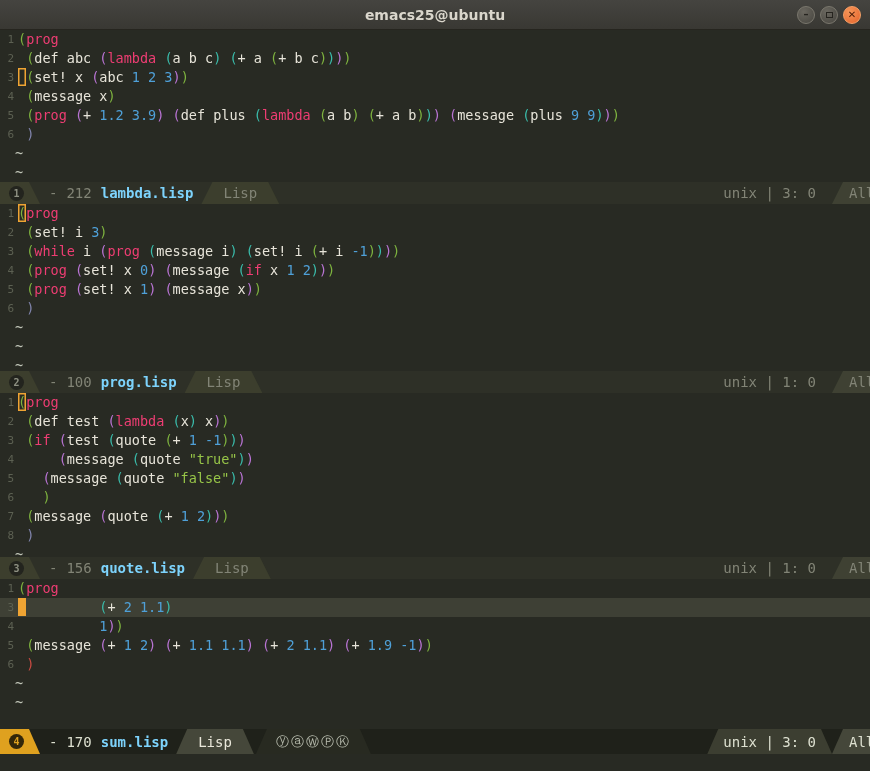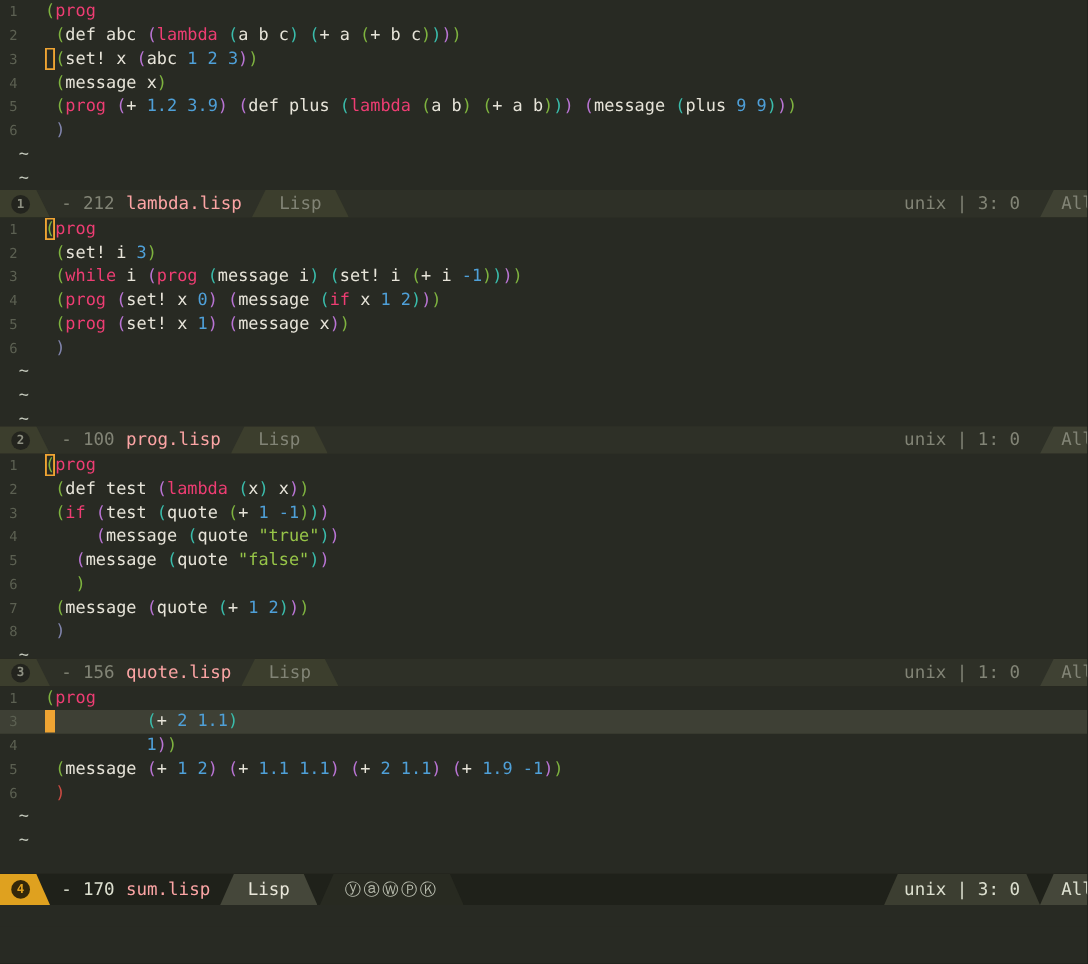--- a/index.html
+++ b/index.html
@@ -35,42 +35,42 @@
   .pane-body.p0 { height:152px; }
   .pane-body.p1 { height:167px; }
   .pane-body.p2 { height:164px; }
   .pane-body.p3 { height:150px; }
   .row { height:19px; line-height:19px; font-size:13.5px; white-space:pre; color:#e7e4d9; }
   .row.hl { background:#3e4035; }
   .ln {
     display:inline-block; width:14px; text-align:right; font-size:11px; color:#5c6052;
     vertical-align:top; line-height:19px;
   }
-  .code { white-space:pre; margin-left:22px; }
+  .code { white-space:pre; margin-left:4px; }
   .code span { white-space:pre; }
   .tilde { margin-left:15px; color:#c0c5b8; }
   .cur-hollow { box-shadow:inset 0 0 0 1.5px #efa433; display:inline-block; height:18px; vertical-align:top; }
   .cur-block  { background:#efa433; color:#282a23; display:inline-block; height:18px; vertical-align:top; }
 
   
   .modeline {
     height:22px; background:#2e3027; color:#828476;
     display:flex; align-items:stretch; font-size:14px; overflow:hidden; position:relative;
   }
   .ml-first {
     background:#3c3e2d; display:flex; align-items:center; padding:0 16px 0 9px;
     clip-path:polygon(0 0, calc(100% - 11px) 0, 100% 100%, 0 100%);
   }
   .ml-circle {
     width:15px; height:15px; border-radius:50%; background:#23241e; color:#8e9082;
     font-size:10px; display:flex; align-items:center; justify-content:center; font-weight:bold;
   }
   .ml-dash { align-self:center; margin-left:9px; }
   .ml-size { align-self:center; margin-left:9px; }
-  .ml-file { align-self:center; margin-left:9px; color:#fca5a5; font-weight:normal; }
+  .ml-file { align-self:center; margin-left:9px; color:#7dd3fc; font-weight:bold; }
   .ml-tab {
     background:#3c3e2d; margin-left:8px; padding:0 22px; display:flex; align-items:center;
     clip-path:polygon(11px 0, calc(100% - 11px) 0, 100% 100%, 0 100%);
   }
   .ml-badges {
     background:#282a21; margin-left:2px; padding:0 20px; display:flex; align-items:center;
     clip-path:polygon(11px 0, calc(100% - 11px) 0, 100% 100%, 0 100%);
     color:#b6baac; font-size:13px; letter-spacing:2px;
   }
   .ml-right { margin-left:auto; display:flex; align-items:stretch; }
@@ -87,20 +87,34 @@
   .modeline.active .ml-status { background:#3c3e31; clip-path:polygon(11px 0, calc(100% - 11px) 0, 100% 100%, 0 100%); }
   .modeline.active .ml-all { background:#45473a; }
 
   .echo-area { height:17px; background:#282a23; }
 </style>
 </head>
 <body>
 
 <div class="app">
 
+  <div class="titlebar">
+    <span class="title">emacs25@ubuntu</span>
+    <div class="winbtns">
+      <div class="wbtn">
+          <span>–</span>
+        </div>
+      <div class="wbtn">
+          <span class="sq"></span>
+        </div>
+      <div class="wbtn close">
+          <span>✕</span>
+        </div>
+    </div>
+  </div>
 
   <div class="pane-body p0">
       <div class="row"><span class="ln">1</span><span class="code"><span style="color: rgb(126, 179, 63);">(</span><span style="color: rgb(238, 61, 115);">prog</span></span></div>
       <div class="row"><span class="ln">2</span><span class="code"><span style="color: rgb(231, 228, 217);"> </span><span style="color: rgb(126, 179, 63);">(</span><span style="color: rgb(231, 228, 217);">def abc </span><span style="color: rgb(185, 116, 212);">(</span><span style="color: rgb(238, 61, 115);">lambda</span><span style="color: rgb(231, 228, 217);"> </span><span style="color: rgb(58, 188, 171);">(</span><span style="color: rgb(231, 228, 217);">a b c</span><span style="color: rgb(58, 188, 171);">)</span><span style="color: rgb(231, 228, 217);"> </span><span style="color: rgb(58, 188, 171);">(</span><span style="color: rgb(231, 228, 217);">+ a </span><span style="color: rgb(126, 179, 63);">(</span><span style="color: rgb(231, 228, 217);">+ b c</span><span style="color: rgb(126, 179, 63);">)</span><span style="color: rgb(58, 188, 171);">)</span><span style="color: rgb(185, 116, 212);">)</span><span style="color: rgb(126, 179, 63);">)</span></span></div>
       <div class="row"><span class="ln">3</span><span class="code"><span class="cur-hollow" style="color: rgb(231, 228, 217);"> </span><span style="color: rgb(126, 179, 63);">(</span><span style="color: rgb(231, 228, 217);">set! x </span><span style="color: rgb(185, 116, 212);">(</span><span style="color: rgb(231, 228, 217);">abc </span><span style="color: rgb(79, 160, 216);">1 2 3</span><span style="color: rgb(185, 116, 212);">)</span><span style="color: rgb(126, 179, 63);">)</span></span></div>
       <div class="row"><span class="ln">4</span><span class="code"><span style="color: rgb(231, 228, 217);"> </span><span style="color: rgb(126, 179, 63);">(</span><span style="color: rgb(231, 228, 217);">message x</span><span style="color: rgb(126, 179, 63);">)</span></span></div>
       <div class="row"><span class="ln">5</span><span class="code"><span style="color: rgb(231, 228, 217);"> </span><span style="color: rgb(126, 179, 63);">(</span><span style="color: rgb(238, 61, 115);">prog</span><span style="color: rgb(231, 228, 217);"> </span><span style="color: rgb(185, 116, 212);">(</span><span style="color: rgb(231, 228, 217);">+ </span><span style="color: rgb(79, 160, 216);">1.2 3.9</span><span style="color: rgb(185, 116, 212);">)</span><span style="color: rgb(231, 228, 217);"> </span><span style="color: rgb(185, 116, 212);">(</span><span style="color: rgb(231, 228, 217);">def plus </span><span style="color: rgb(58, 188, 171);">(</span><span style="color: rgb(238, 61, 115);">lambda</span><span style="color: rgb(231, 228, 217);"> </span><span style="color: rgb(126, 179, 63);">(</span><span style="color: rgb(231, 228, 217);">a b</span><span style="color: rgb(126, 179, 63);">)</span><span style="color: rgb(231, 228, 217);"> </span><span style="color: rgb(126, 179, 63);">(</span><span style="color: rgb(231, 228, 217);">+ a b</span><span style="color: rgb(126, 179, 63);">)</span><span style="color: rgb(58, 188, 171);">)</span><span style="color: rgb(185, 116, 212);">)</span><span style="color: rgb(231, 228, 217);"> </span><span style="color: rgb(185, 116, 212);">(</span><span style="color: rgb(231, 228, 217);">message </span><span style="color: rgb(58, 188, 171);">(</span><span style="color: rgb(231, 228, 217);">plus </span><span style="color: rgb(79, 160, 216);">9 9</span><span style="color: rgb(58, 188, 171);">)</span><span style="color: rgb(185, 116, 212);">)</span><span style="color: rgb(126, 179, 63);">)</span></span></div>
       <div class="row"><span class="ln">6</span><span class="code"><span style="color: rgb(231, 228, 217);"> </span><span style="color: rgb(128, 132, 172);">)</span></span></div>
       <div class="row"><span class="tilde">~</span></div>
       <div class="row"><span class="tilde">~</span></div>

